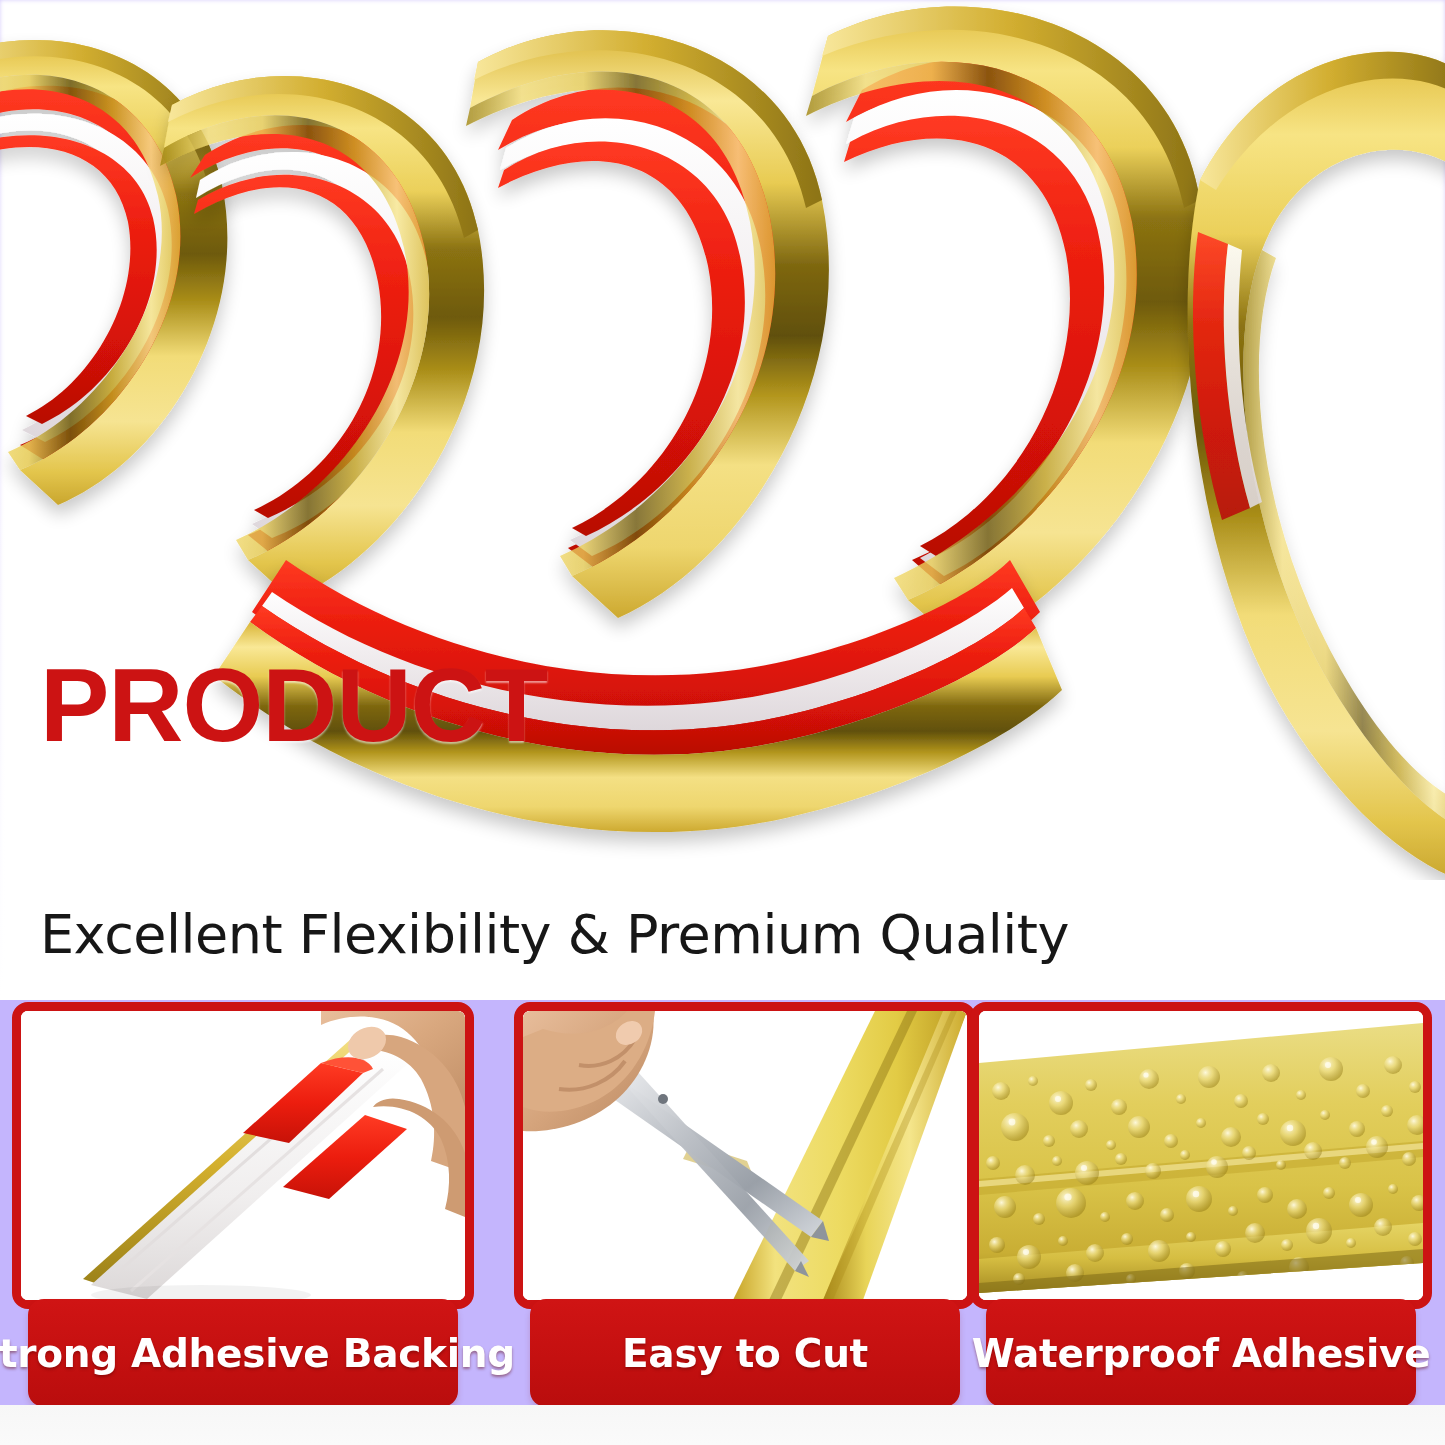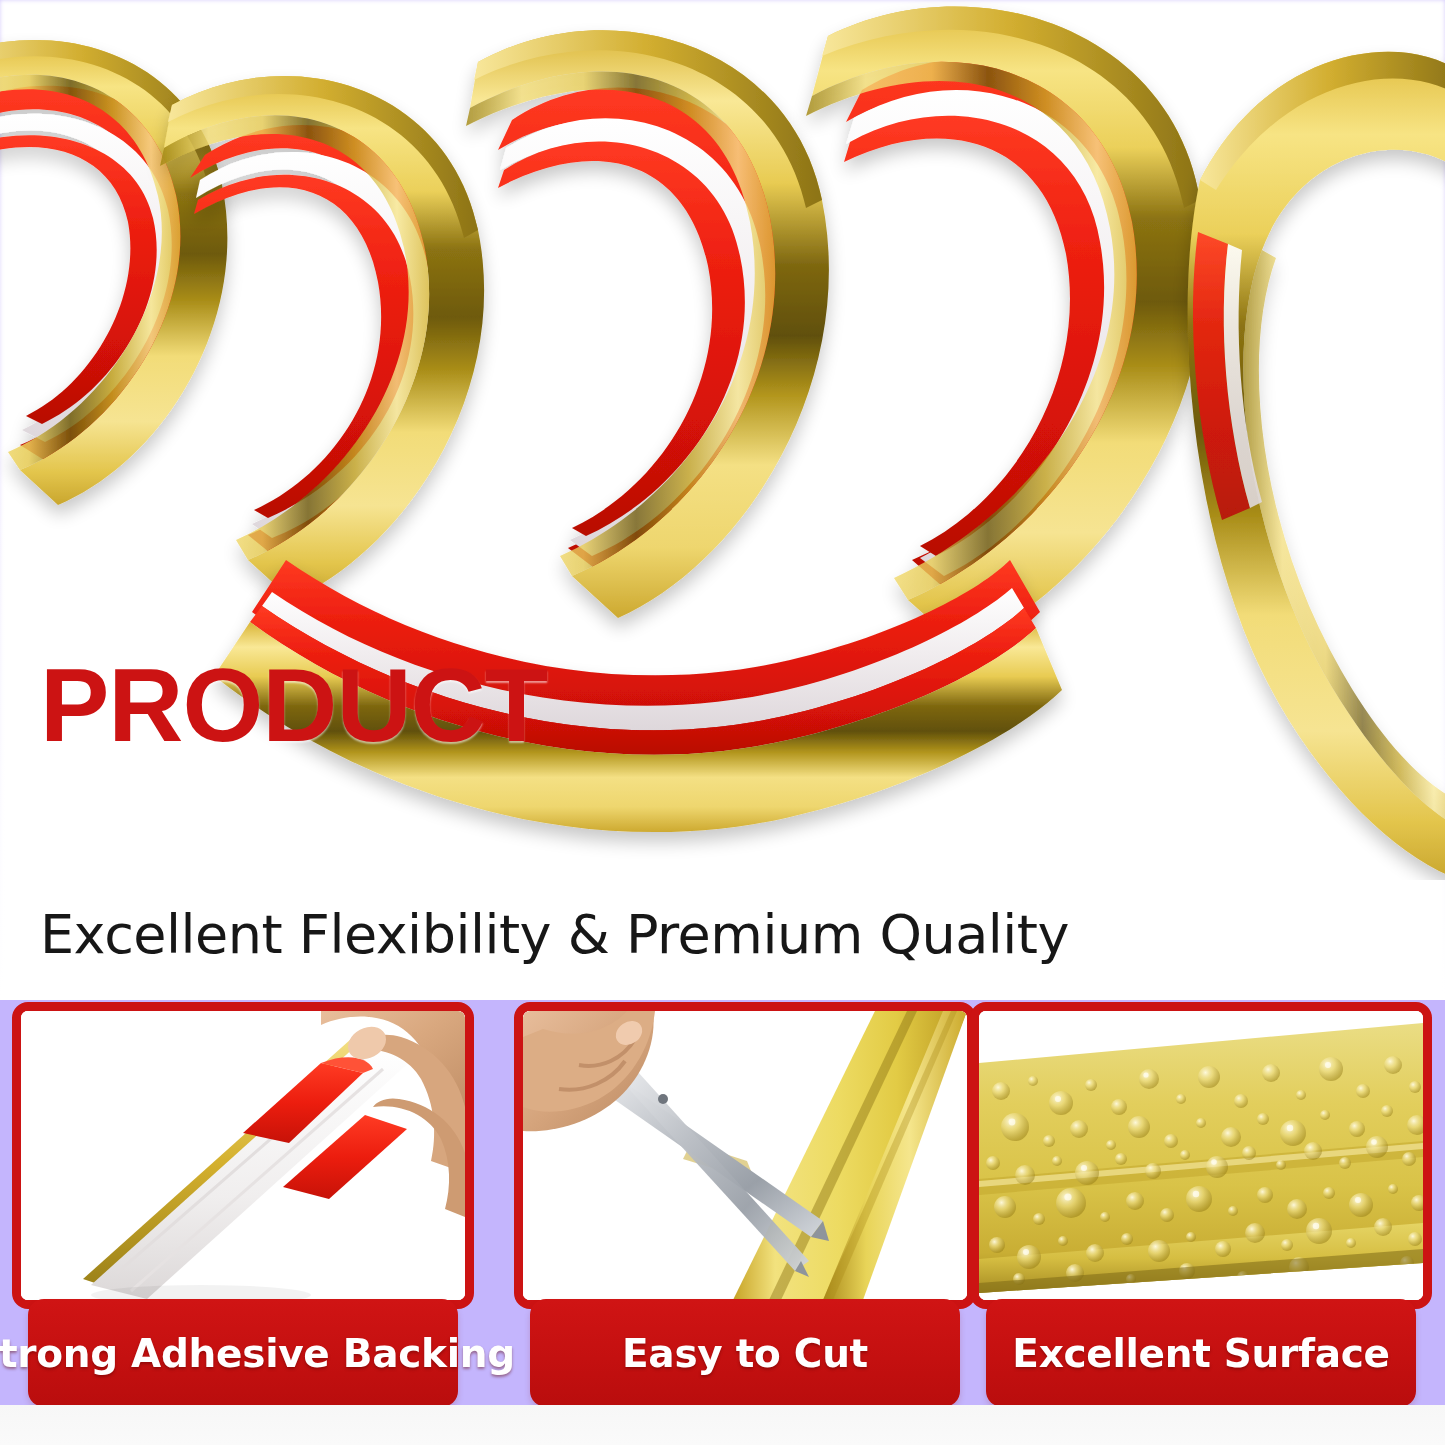--- a/index.html
+++ b/index.html
@@ -518,20 +518,20 @@
                   <circle cx="47" cy="241" r="3"></circle>
                 <circle cx="337" cy="215" r="3.2"></circle>
               </g>
             </g>
 
             <path d="M 0,272 L 444,238 L 444,252 L 0,282 Z" fill="#7E6A16" opacity=".55"></path>
           </svg>
         </div>
       </div>
       <div class="caption">
-        <span>Excellent Surface</span>
+        <span>Waterproof Adhesive</span>
       </div>
     </div>
 
   </div>
 
   <div class="bottom-fade"></div>
 </div>
 
 </body></html>

